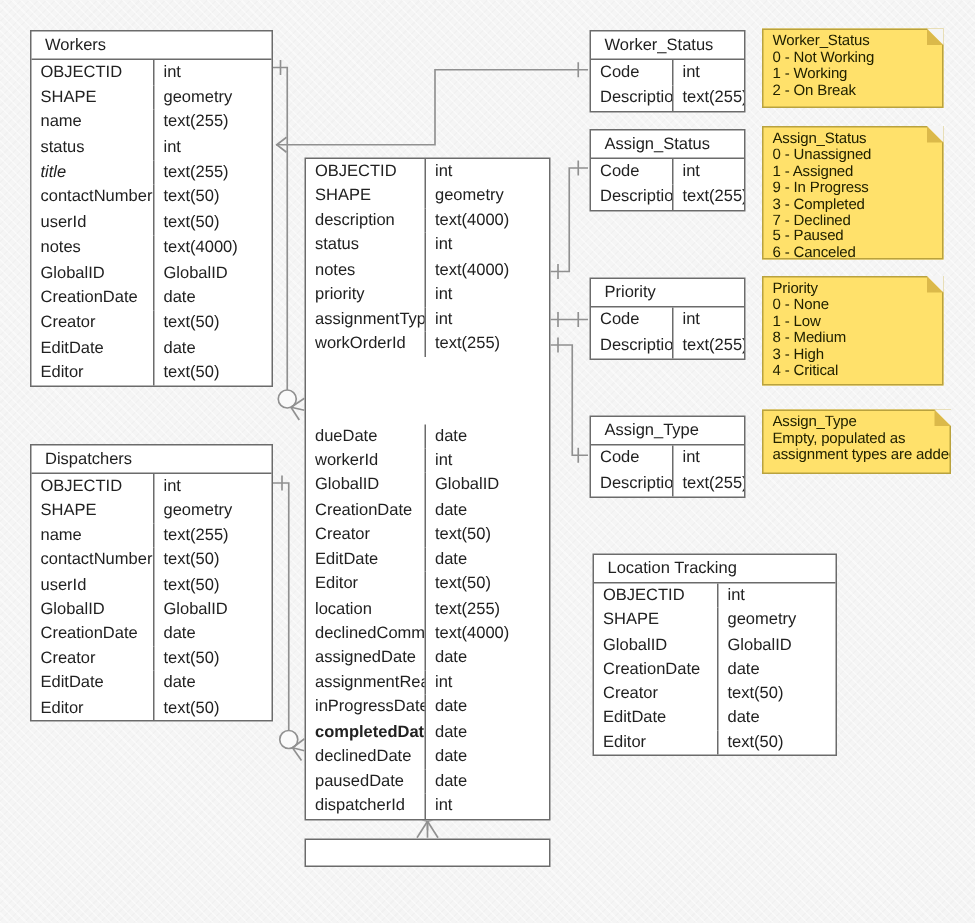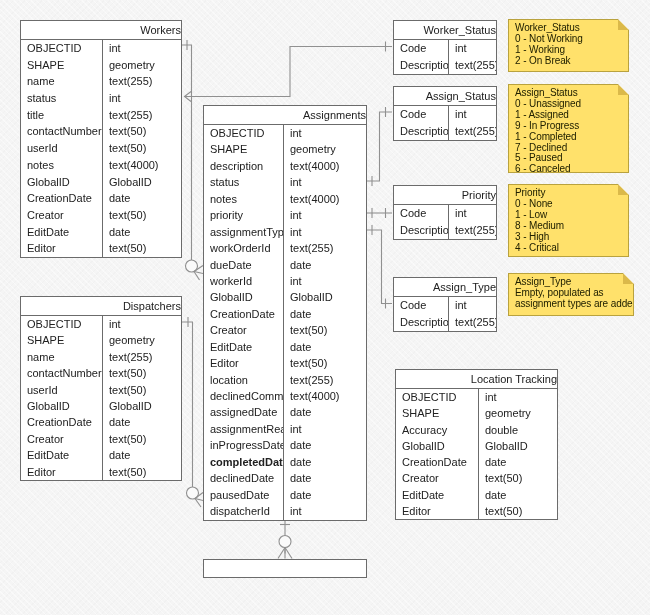--- a/index.html
+++ b/index.html
@@ -20,21 +20,21 @@
   #edges path{stroke:var(--edge);stroke-width:1.1;fill:none;}
   #edges circle{stroke:var(--edge);stroke-width:1.1;fill:#fafafa;}
   .table{
     position:absolute;z-index:2;background:#ffffff;
     border:1px solid var(--border);color:var(--text);
     font-size:11px;box-sizing:border-box;
   }
   .t-header{
     height:18px;line-height:18px;padding-left:9px;
     border-bottom:1px solid var(--border);
-    white-space:nowrap;overflow:hidden;text-align:right;
+    white-space:nowrap;overflow:hidden;
   }
   .t-body{position:relative;}
   .t-row{display:flex;white-space:nowrap;}
   .f-name{
     display:inline-block;box-sizing:border-box;padding-left:6px;
     border-right:1px solid var(--border);overflow:hidden;flex:none;
   }
   .f-name.no-div{border-right:none;width:0;padding-left:0;}
   .f-type{padding-left:6px;flex:1;overflow:hidden;}
   .note{
@@ -102,21 +102,21 @@
         </div>
         <div class="t-row" style="height: 16.7px; line-height: 16.7px;">
           <span class="f-name" style="width: 82px;">name</span>
           <span class="f-type">text(255)</span>
         </div>
         <div class="t-row" style="height: 16.7px; line-height: 16.7px;">
           <span class="f-name" style="width: 82px;">status</span>
           <span class="f-type">int</span>
         </div>
         <div class="t-row" style="height: 16.7px; line-height: 16.7px;">
-          <span class="f-name" style="width: 82px;">title</span>
+          <span class="f-name" style="width: 82px; font-style: italic;">title</span>
           <span class="f-type">text(255)</span>
         </div>
         <div class="t-row" style="height: 16.7px; line-height: 16.7px;">
           <span class="f-name" style="width: 82px;">contactNumber</span>
           <span class="f-type">text(50)</span>
         </div>
         <div class="t-row" style="height: 16.7px; line-height: 16.7px;">
           <span class="f-name" style="width: 82px;">userId</span>
           <span class="f-type">text(50)</span>
         </div>
@@ -185,21 +185,20 @@
           <span class="f-name" style="width: 82px;">EditDate</span>
           <span class="f-type">date</span>
         </div>
         <div class="t-row" style="height: 16.4px; line-height: 16.4px;">
           <span class="f-name" style="width: 82px;">Editor</span>
           <span class="f-type">text(50)</span>
         </div>
       </div>
     </div>
     <div class="table" style="left: 203px; top: 105px; width: 164px;">
-      <div class="t-header">Assignments</div>
       <div class="t-body">
         <div class="t-row" style="height: 16.45px; line-height: 16.45px;">
           <span class="f-name" style="width: 80px;">OBJECTID</span>
           <span class="f-type">int</span>
         </div>
         <div class="t-row" style="height: 16.45px; line-height: 16.45px;">
           <span class="f-name" style="width: 80px;">SHAPE</span>
           <span class="f-type">geometry</span>
         </div>
         <div class="t-row" style="height: 16.45px; line-height: 16.45px;">
@@ -219,21 +218,21 @@
           <span class="f-type">int</span>
         </div>
         <div class="t-row" style="height: 16.45px; line-height: 16.45px;">
           <span class="f-name" style="width: 80px;">assignmentType</span>
           <span class="f-type">int</span>
         </div>
         <div class="t-row" style="height: 16.45px; line-height: 16.45px;">
           <span class="f-name" style="width: 80px;">workOrderId</span>
           <span class="f-type">text(255)</span>
         </div>
-        <div class="t-row" style="height: 16.45px; line-height: 16.45px;">
+        <div class="t-row" style="height: 16.45px; line-height: 16.45px; margin-top: 45px;">
           <span class="f-name" style="width: 80px;">dueDate</span>
           <span class="f-type">date</span>
         </div>
         <div class="t-row" style="height: 16.45px; line-height: 16.45px;">
           <span class="f-name" style="width: 80px;">workerId</span>
           <span class="f-type">int</span>
         </div>
         <div class="t-row" style="height: 16.45px; line-height: 16.45px;">
           <span class="f-name" style="width: 80px;">GlobalID</span>
           <span class="f-type">GlobalID</span>
@@ -347,24 +346,20 @@
     <div class="table" style="left: 395px; top: 369px; width: 163px;">
       <div class="t-header">Location Tracking</div>
       <div class="t-body">
         <div class="t-row" style="height: 16.25px; line-height: 16.25px;">
           <span class="f-name" style="width: 83px;">OBJECTID</span>
           <span class="f-type">int</span>
         </div>
         <div class="t-row" style="height: 16.25px; line-height: 16.25px;">
           <span class="f-name" style="width: 83px;">SHAPE</span>
           <span class="f-type">geometry</span>
-        </div>
-        <div class="t-row" style="height: 16.25px; line-height: 16.25px;">
-          <span class="f-name" style="width: 83px;">Accuracy</span>
-          <span class="f-type">double</span>
         </div>
         <div class="t-row" style="height: 16.25px; line-height: 16.25px;">
           <span class="f-name" style="width: 83px;">GlobalID</span>
           <span class="f-type">GlobalID</span>
         </div>
         <div class="t-row" style="height: 16.25px; line-height: 16.25px;">
           <span class="f-name" style="width: 83px;">CreationDate</span>
           <span class="f-type">date</span>
         </div>
         <div class="t-row" style="height: 16.25px; line-height: 16.25px;">
@@ -397,21 +392,21 @@
       <div class="n-line">1 - Working</div>
       <div class="n-line">2 - On Break</div>
     </div>
     <div class="note" style="left: 508px; top: 84px; width: 121px; height: 89px;">
       <div class="fold-flap"></div>
       <div class="fold-cut"></div>
       <div class="n-line">Assign_Status</div>
       <div class="n-line">0 - Unassigned</div>
       <div class="n-line">1 - Assigned</div>
       <div class="n-line">9 - In Progress</div>
-      <div class="n-line">1 - Completed</div>
+      <div class="n-line">3 - Completed</div>
       <div class="n-line">7 - Declined</div>
       <div class="n-line">5 - Paused</div>
       <div class="n-line">6 - Canceled</div>
     </div>
     <div class="note" style="left: 508px; top: 184px; width: 121px; height: 73px;">
       <div class="fold-flap"></div>
       <div class="fold-cut"></div>
       <div class="n-line">Priority</div>
       <div class="n-line">0 - None</div>
       <div class="n-line">1 - Low</div>

